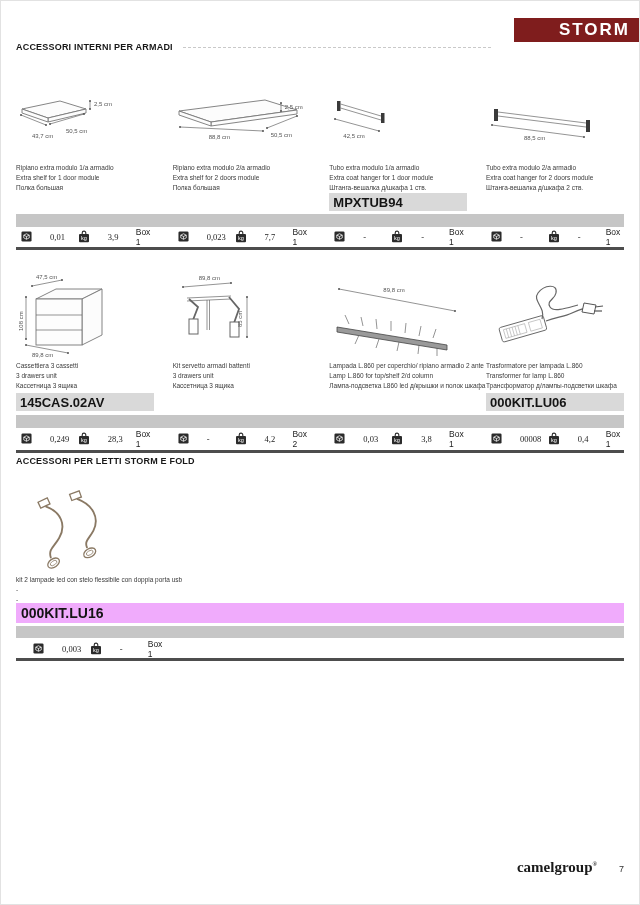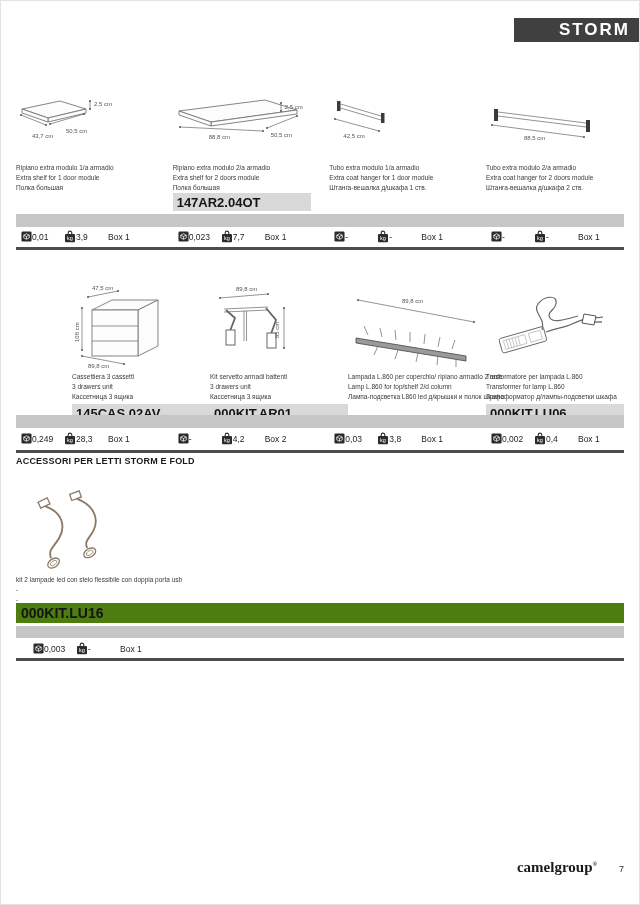--- a/index.html
+++ b/index.html
@@ -1,61 +1,61 @@
 <!DOCTYPE html>
 <html><head>
 <meta charset="utf-8">
 <style>
   html,body{margin:0;padding:0;background:#ffffff;}
   .page{position:relative;width:640px;height:905px;background:#fff;border:1px solid #e2e2e2;
         box-sizing:border-box;font-family:"Liberation Sans",sans-serif;overflow:hidden;color:#1c1c1c;}
 
   
-  .banner{position:absolute;top:17px;right:0;width:125px;height:24px;background:#404040;color:#fff;
+  .banner{position:absolute;top:17px;right:0;width:125px;height:24px;background:#7f1d1d;color:#fff;
           display:flex;align-items:center;justify-content:flex-end;padding-right:9px;box-sizing:border-box;
           font-size:17px;font-weight:600;letter-spacing:2px;}
 
   
   .heading{position:absolute;left:15px;font-size:9px;font-weight:bold;color:#181818;
            display:flex;align-items:center;letter-spacing:.2px;}
   .h1{top:41px;width:475px;}
   .h2{top:455px;}
   .dashrule{flex:1;margin-left:10px;border-top:1px dashed #c9c9c9;height:0;}
 
   
   .cards,.inforow{position:absolute;left:15px;right:15px;display:flex;justify-content:space-between;}
-  .row1{top:92px;} .row2{top:283px;justify-content:flex-end;}
+  .row1{top:92px;} .row2{top:272px;}
   .card{width:138px;flex:0 0 138px;position:relative;}
   .drawing{position:relative;}
   .row1 .drawing{height:68px;} .row2 .drawing{height:86px;}
   .desc{margin-top:2px;font-size:6.5px;line-height:1.55;color:#3a3a3a;white-space:nowrap;overflow:visible;}
   .row1 .desc{height:30px;} .row2 .desc{height:32px;}
   .codebar{height:18px;background:#d9d9d9;display:flex;align-items:center;padding-left:4px;
            font-size:13px;font-weight:bold;color:#141414;}
 
   .stripe{position:absolute;left:15px;right:15px;height:13px;background:#c6c6c6;}
   .stripe1{top:213px;} .stripe2{top:414px;}
   .inforow1{top:227px;} .inforow2{top:429px;}
   .info{width:138px;flex:0 0 138px;display:flex;align-items:center;font-size:8.5px;color:#1d1d1d;
         padding-left:5px;box-sizing:border-box;height:17px;}
   .icon{display:inline-flex;align-items:center;}
-  .val{width:26px;margin-left:0;}
+  .val{width:26px;margin-left:18px;font-family:Liberation Serif, serif;}
   .icon.second{margin-left:6px;}
   .box{margin-left:6px;}
   .darksep{position:absolute;left:15px;right:15px;height:3px;background:#4d4d4d;}
   .sep1{top:246px;} .sep2{top:449px;} .sep3{top:657px;}
 
   
   .dim{position:absolute;font-size:6px;color:#555;white-space:nowrap;}
   .dim.vert{transform:rotate(-90deg);transform-origin:left top;}
 
   
   .b-drawing{position:absolute;left:20px;top:487px;width:130px;height:88px;}
   .b-desc{position:absolute;left:15px;top:574px;font-size:6.5px;line-height:1.55;color:#3a3a3a;}
-  .b-codebar{position:absolute;left:15px;right:15px;top:602px;height:20px;background:#4d7c0f;
+  .b-codebar{position:absolute;left:15px;right:15px;top:602px;height:20px;background:#f0abfc;
              display:flex;align-items:center;padding-left:5px;font-size:14px;font-weight:bold;color:#141414;}
   .b-stripe{position:absolute;left:15px;right:15px;top:625px;height:12px;background:#c6c6c6;}
   .b-inforow{position:absolute;left:27px;top:639px;}
 
   
   .footer{position:absolute;right:15px;top:858px;display:flex;align-items:baseline;gap:22px;}
   .logo{font-family:"Liberation Serif",serif;font-weight:bold;font-size:15px;color:#1a1a1a;}
   .logo sup{font-size:6px;}
   .pagenum{font-size:9px;color:#333;}
 
@@ -65,20 +65,24 @@
 </style>
 </head>
 <body>
 
 <div class="page">
 
   <div class="banner">
     <span>STORM</span>
   </div>
 
+  <div class="heading h1">
+    <span>ACCESSORI INTERNI PER ARMADI</span>
+    <span class="dashrule"></span>
+  </div>
 
   <div class="cards row1">
 
     <div class="card">
       <div class="drawing">
         <svg width="138" height="68" viewBox="0 0 138 68">
           <polygon class="sk" points="6,16 44,8 70,16 32,25"></polygon>
           <polygon class="sk" points="32,25 70,16 70,20 32,29" fill="#efefef"></polygon>
           <polygon class="sk" points="6,16 32,25 32,29 6,20" fill="#e7e7e7"></polygon>
           <line class="dl" x1="5" y1="22" x2="30" y2="32"></line>
@@ -120,42 +124,42 @@
         </svg>
         <span class="dim" style="left:36px;top:41px">88,8 cm</span>
         <span class="dim" style="left:98px;top:39px">50,5 cm</span>
         <span class="dim" style="left:112px;top:11px">2,5 cm</span>
       </div>
       <div class="desc">
         <div>Ripiano extra modulo 2/a armadio</div>
         <div>Extra shelf for 2 doors module</div>
         <div>Полка большая</div>
       </div>
-      <div class="codebar">
-        <span>147AR2.04OT</span>
-      </div>
     </div>
 
     <div class="card">
       <div class="drawing">
         <svg width="138" height="68" viewBox="0 0 138 68">
           <rect x="8" y="8" width="3.5" height="10" fill="#3a3a3a"></rect>
           <rect x="52" y="20" width="3.5" height="10" fill="#3a3a3a"></rect>
           <line class="dl" x1="11.5" y1="11" x2="52" y2="23" stroke-width="1.1"></line>
           <line class="dl" x1="11.5" y1="15" x2="52" y2="27" stroke-width="1.1"></line>
           <line class="dl" x1="6" y1="26" x2="50" y2="38"></line>
             <circle cx="6" cy="26" r="1" fill="#555"></circle>
             <circle cx="50" cy="38" r="1" fill="#555"></circle>
         </svg>
         <span class="dim" style="left:14px;top:40px">42,5 cm</span>
       </div>
       <div class="desc">
         <div>Tubo extra modulo 1/a armadio</div>
         <div>Extra coat hanger for 1 door module</div>
         <div>Штанга-вешалка д/шкафа 1 ств.</div>
+      </div>
+      <div class="codebar">
+        <span>MPXTUB94</span>
       </div>
     </div>
 
     <div class="card">
       <div class="drawing">
         <svg width="138" height="68" viewBox="0 0 138 68">
           <rect x="8" y="16" width="4" height="12" fill="#3a3a3a"></rect>
           <rect x="100" y="27" width="4" height="12" fill="#3a3a3a"></rect>
           <line class="dl" x1="12" y1="19" x2="100" y2="30" stroke-width="1.1"></line>
           <line class="dl" x1="12" y1="23" x2="100" y2="34" stroke-width="1.1"></line>
@@ -312,23 +316,20 @@
             <circle cx="74" cy="24" r="1" fill="#555"></circle>
             <circle cx="74" cy="64" r="1" fill="#555"></circle>
         </svg>
         <span class="dim" style="left:26px;top:2px">89,8 cm</span>
         <span class="dim vert" style="left:64px;top:54px">85 cm</span>
       </div>
       <div class="desc">
         <div>Kit servetto armadi battenti</div>
         <div>3 drawers unit</div>
         <div>Кассетница 3 ящика</div>
-      </div>
-      <div class="codebar">
-        <span>000KIT.AR01</span>
       </div>
     </div>
 
     <div class="card">
       <div class="drawing">
         <svg width="138" height="86" viewBox="0 0 138 86">
           <line class="dl" x1="10" y1="16" x2="126" y2="38"></line>
             <circle cx="10" cy="16" r="1" fill="#555"></circle>
             <circle cx="126" cy="38" r="1" fill="#555"></circle>
           <polygon points="8,54 118,72 118,77 8,59" fill="#9a9a9a" stroke="#444" stroke-width="0.8"></polygon>
@@ -450,21 +451,21 @@
     </div>
     <div class="info">
       <span class="icon">
           <svg width="11" height="11" viewBox="0 0 12 12">
             <rect x="0.5" y="0.5" width="11" height="11" rx="1.5" fill="#2b2b2b"></rect>
             <polygon points="3,4.5 6,3 9,4.5 9,7.5 6,9 3,7.5" fill="none" stroke="#fff" stroke-width="0.8"></polygon>
             <polyline points="3,4.5 6,6 9,4.5" fill="none" stroke="#fff" stroke-width="0.8"></polyline>
             <line x1="6" y1="6" x2="6" y2="9" stroke="#fff" stroke-width="0.8"></line>
           </svg>
         </span>
-      <span class="val">0,002</span>
+      <span class="val">00008</span>
       <span class="icon second">
           <svg width="12" height="13" viewBox="0 0 12 13">
             <path d="M4.2 4 V2.9 a1.8 1.8 0 0 1 3.6 0 V4" fill="none" stroke="#2b2b2b" stroke-width="1.1"></path>
             <rect x="1" y="4" width="10" height="8.3" rx="1" fill="#2b2b2b"></rect>
             <text x="6" y="10.4" text-anchor="middle" font-size="5.5" fill="#fff" font-family="Liberation Sans, sans-serif">kg</text>
           </svg>
         </span>
       <span class="val">0,4</span>
       <span class="box">Box 1</span>
     </div>

